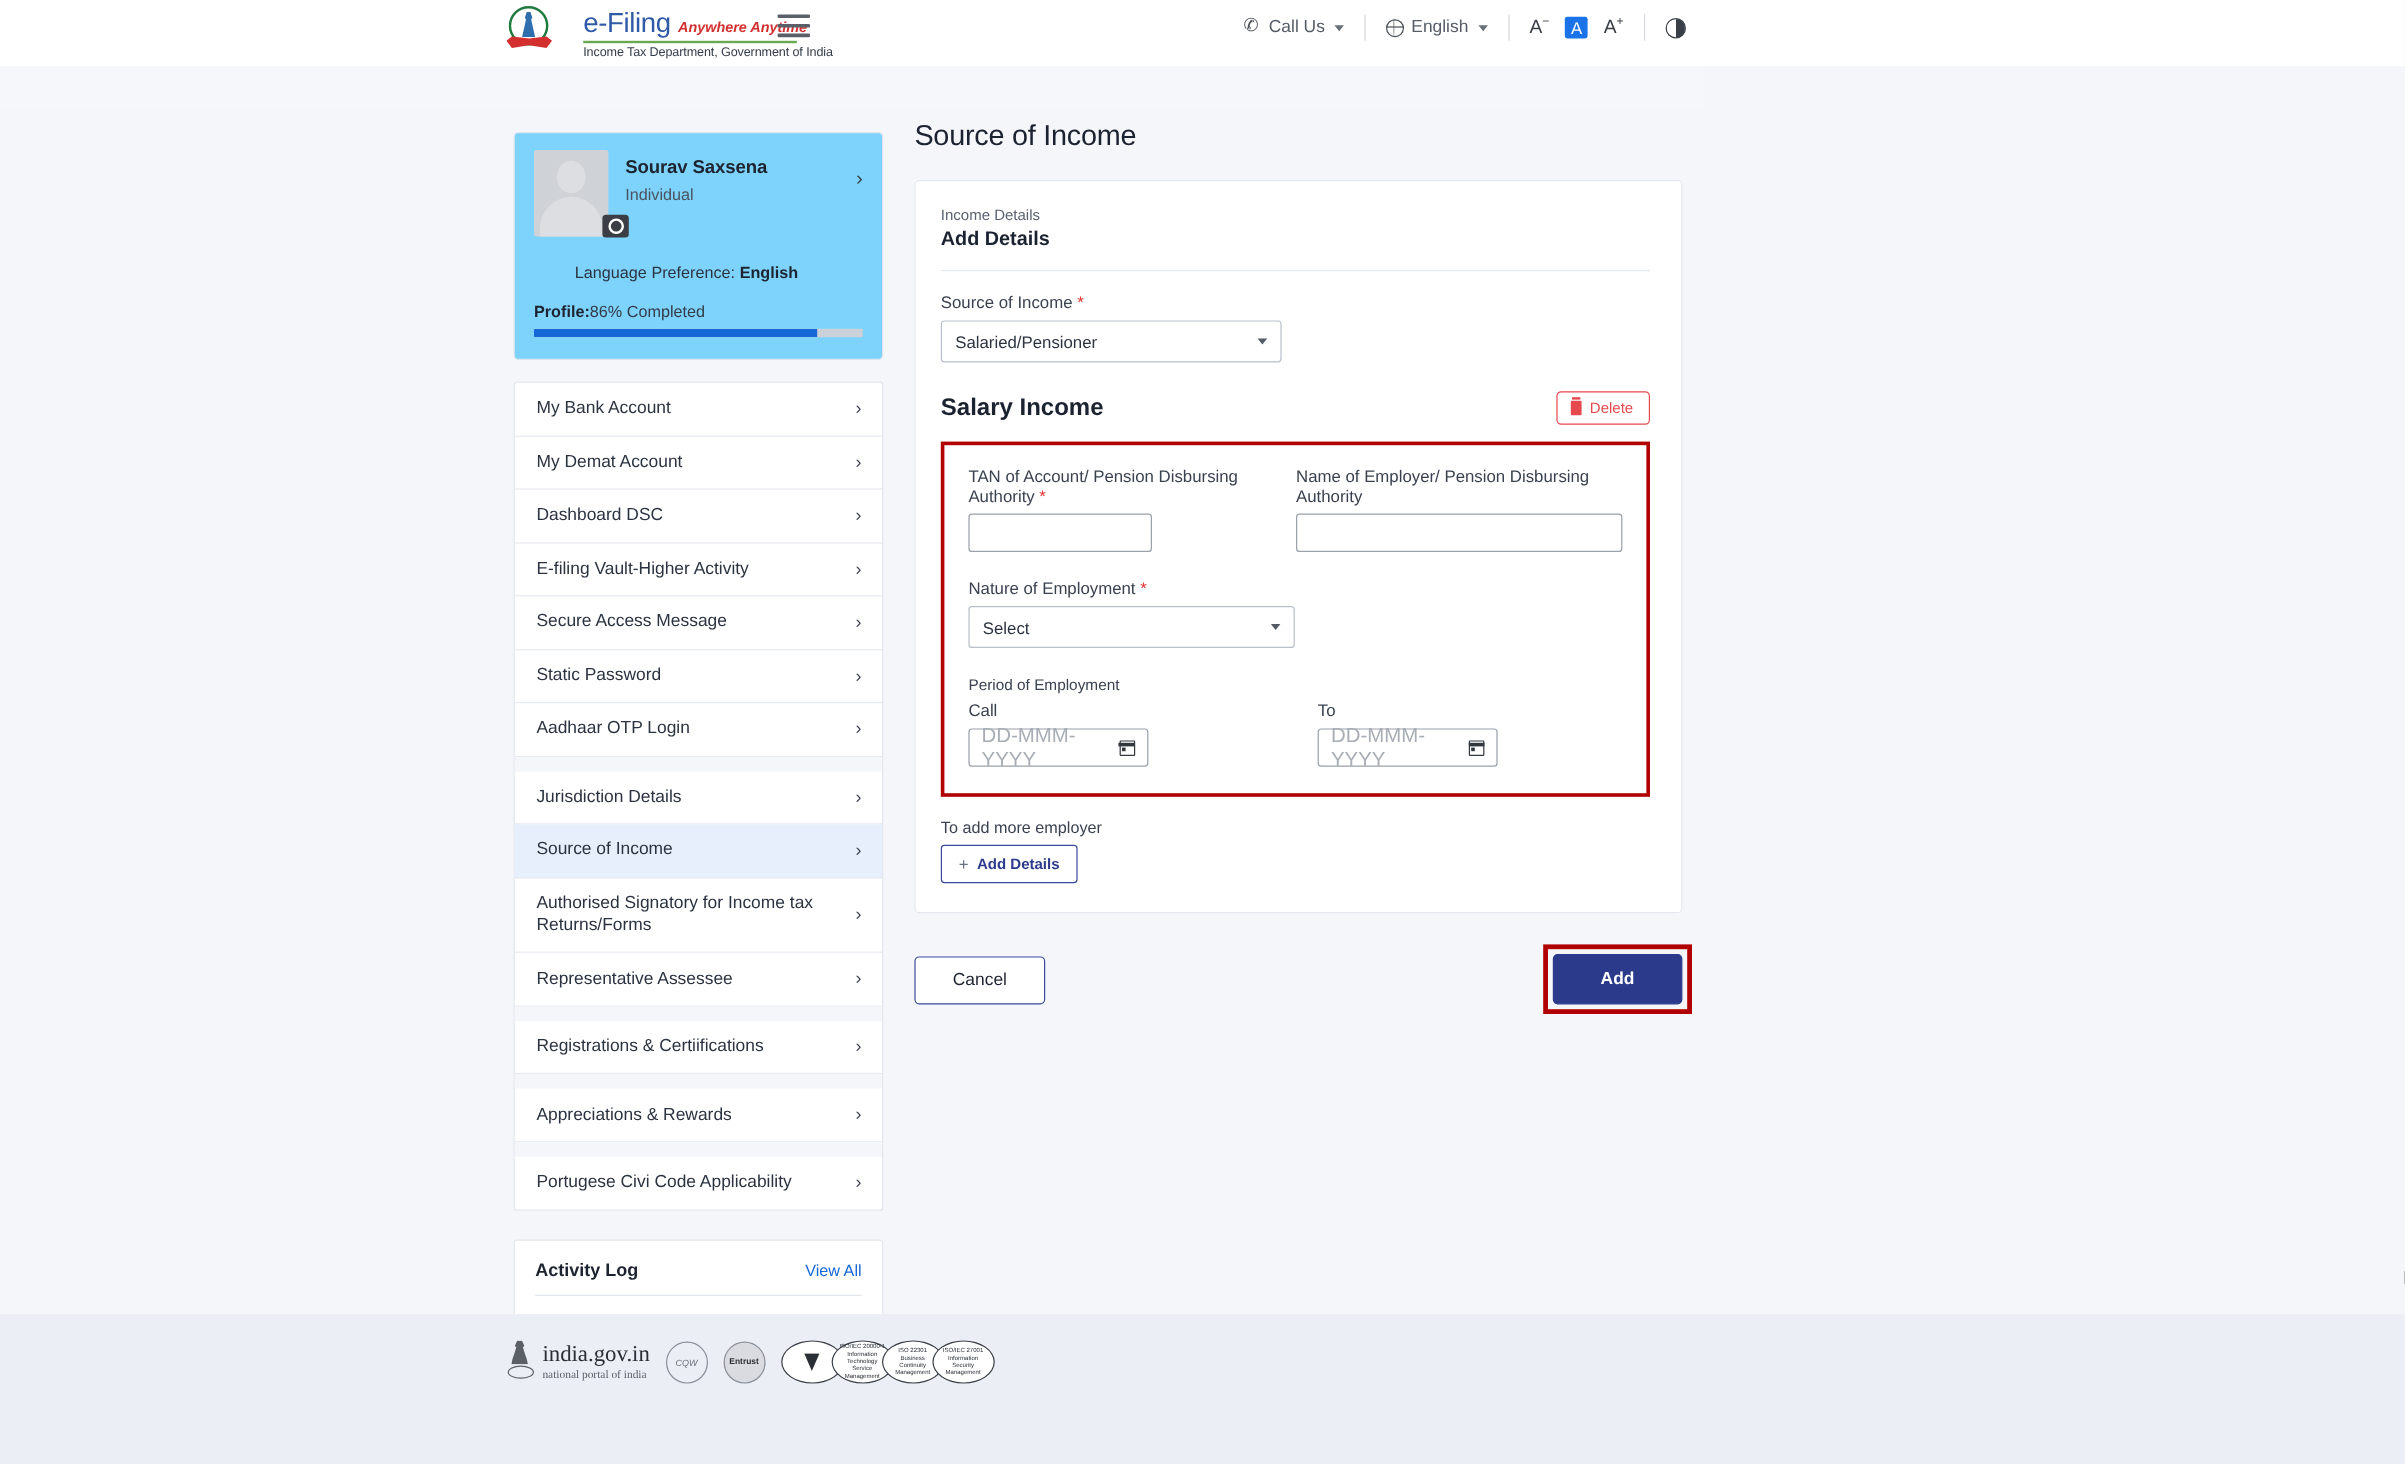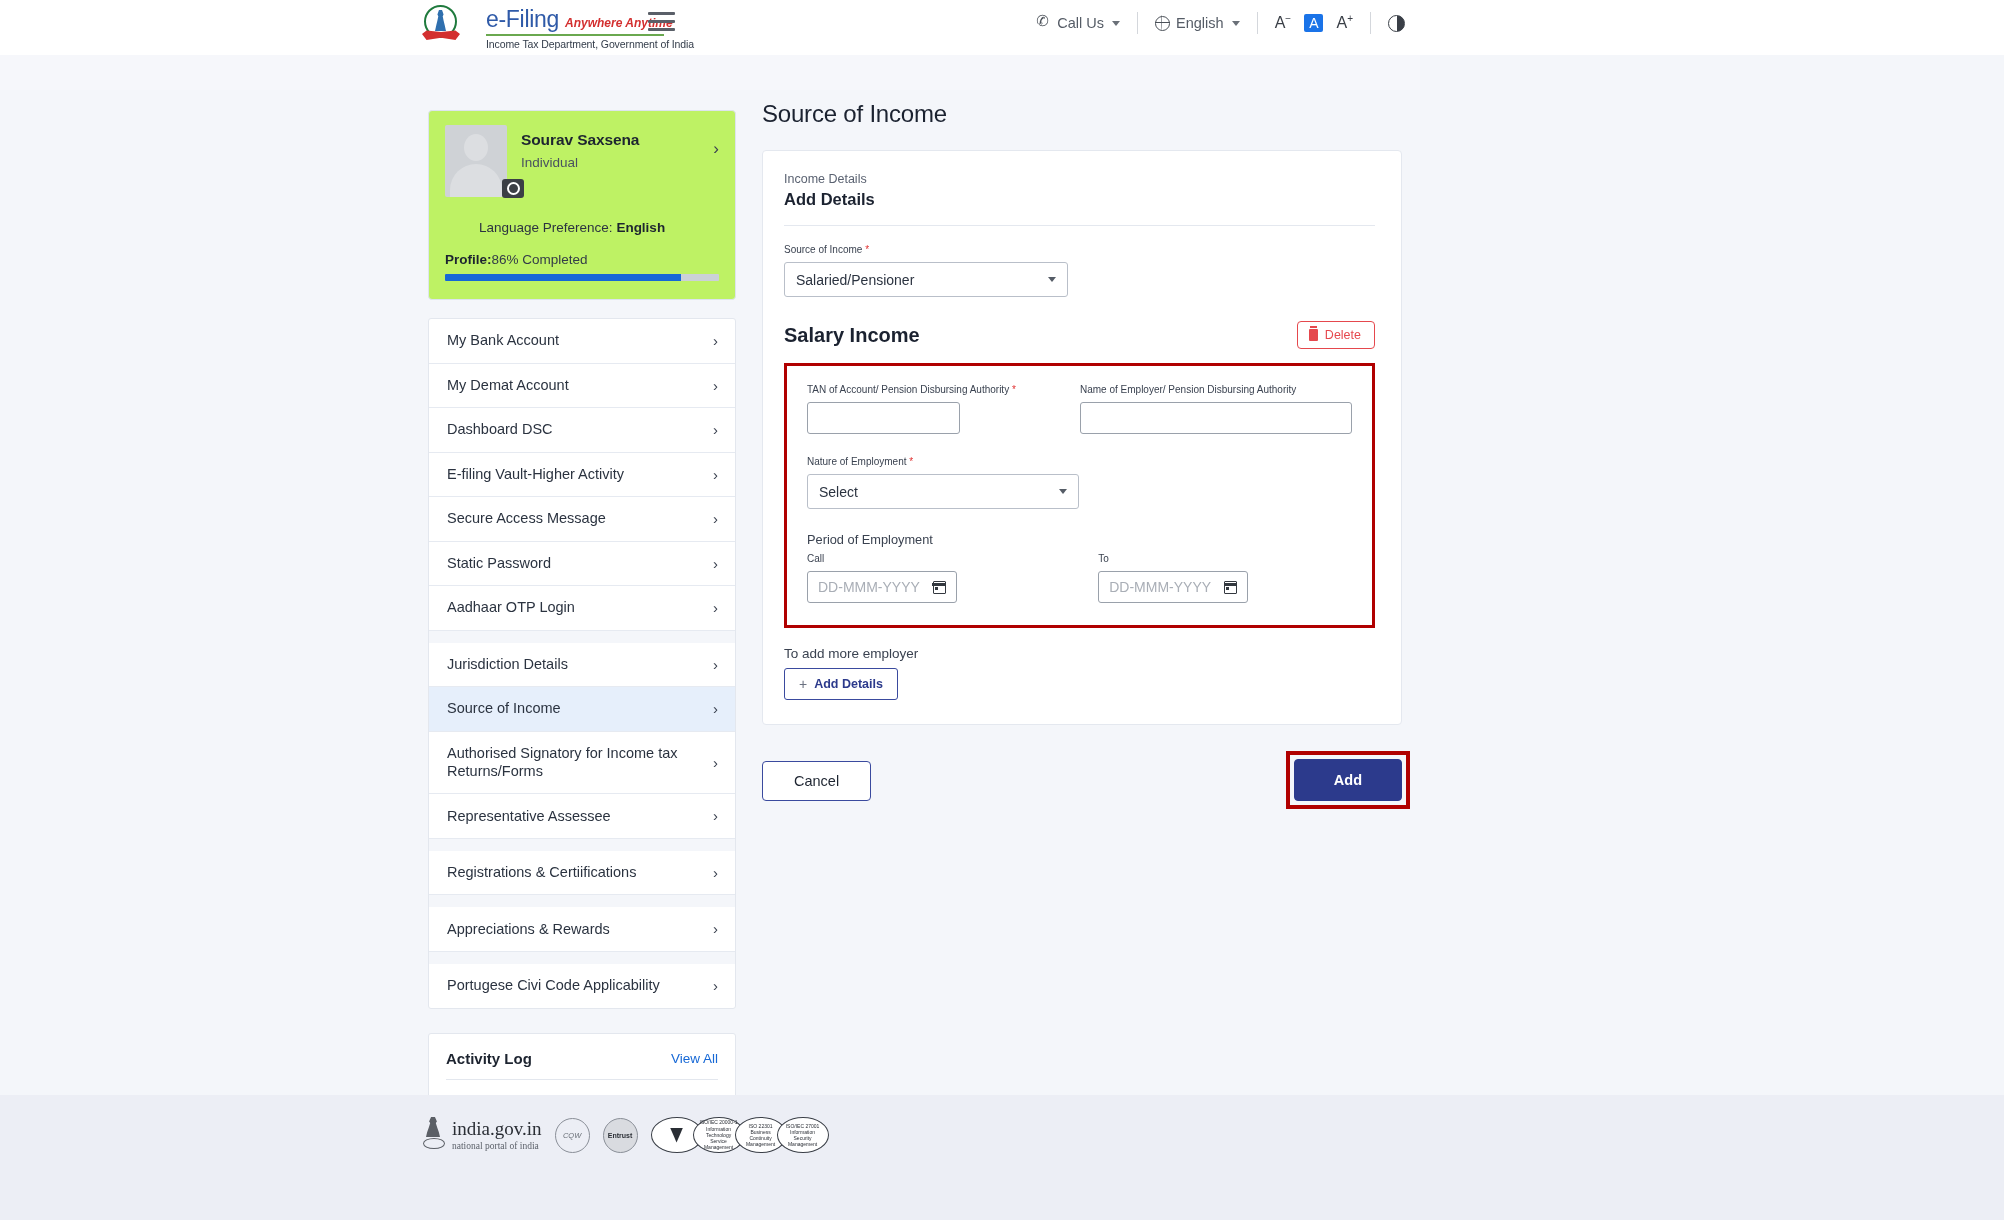--- a/index.html
+++ b/index.html
@@ -75,21 +75,21 @@
   .bc-cur { color:#5a6170; }
 
   
   .content-band { position:absolute; left:0; top:55px; width:2004px; height:1040px; background:#f4f6fa; }
   .band-white { position:absolute; left:0; top:0; width:1420px; height:35px; background:#f6f7fb; }
 
   
   .sidebar { position:absolute; left:428px; top:110px; width:308px; }
 
   .profile-card {
-    background:#bef264; border:1px solid #dde4ee; border-radius:4px;
+    background:#7dd3fc; border:1px solid #dde4ee; border-radius:4px;
     padding:14px 16px 18px 16px; position:relative;
   }
   .pc-top { display:flex; gap:14px; }
   .avatar-wrap { position:relative; width:62px; height:72px; flex:none; }
   .avatar { width:62px; height:72px; background:#cfd2d6; border-radius:2px; overflow:hidden; position:relative; }
   .avatar::before { content:""; position:absolute; left:19px; top:9px; width:24px; height:27px; border-radius:50%; background:#dcdee1; }
   .avatar::after  { content:""; position:absolute; left:5px; top:39px; width:52px; height:40px; border-radius:26px 26px 0 0; background:#dcdee1; }
   .cam-badge {
     position:absolute; left:57px; top:54px; width:22px; height:19px; background:#3b3f45;
     border-radius:3px; display:flex; align-items:center; justify-content:center; z-index:3; cursor:pointer;
@@ -133,21 +133,21 @@
   .page-title { font-size:24px; color:#1b2230; font-weight:400; letter-spacing:-.2px; }
 
   .card {
     margin-top:22px; background:#fff; border:1px solid #e4e8ef; border-radius:4px;
     padding:21px 26px 24px 21px; position:relative;
   }
   .sec-kicker { font-size:12.5px; color:#5a6271; }
   .sec-title { font-size:16.5px; color:#1b2230; font-weight:bold; margin-top:4px; }
   .card-rule { height:1px; background:#e4e8ef; margin:16px 0 18px 0; }
 
-  .field-label { font-size:10px; color:#3a4250; margin-bottom:7px; }
+  .field-label { font-size:14px; color:#3a4250; margin-bottom:7px; }
   .req { color:#e03131; }
 
   .sel {
     width:284px; height:35px; border:1px solid #b9bfc9; border-radius:3px; background:#fff;
     display:flex; align-items:center; justify-content:space-between; padding:0 11px;
     font-size:14px; color:#2b3340; cursor:pointer;
   }
   .sel .dd { width:0;height:0;border-left:4px solid transparent;border-right:4px solid transparent;border-top:5px solid #555c66;}
 
   .row-title { display:flex; align-items:center; justify-content:space-between; margin-top:24px; }
@@ -160,21 +160,21 @@
   .trash::before { content:""; position:absolute; left:1px; top:-3px; width:7px; height:2px; background:#e5484d; }
 
   .redbox {
     margin-top:14px; border:3px solid #b00000; padding:18px 20px 22px 20px; position:relative;
   }
   .grid2 { display:flex; gap:0; }
   .col-a { width:312px; }
   .col-b { width:272px; }
   .inp {
     height:32px; border:1px solid #9aa1ab; border-radius:3px; background:#fff;
-    display:flex; align-items:center; padding:0 10px; font-size:14px; color:#2b3340;
+    display:flex; align-items:center; padding:0 10px; font-size:17px; color:#2b3340;
   }
   .inp.w-tan  { width:153px; }
   .inp.w-name { width:272px; }
   .inp.date   { width:150px; justify-content:space-between; color:#a9aeb6; }
   .cal {
     width:13px; height:13px; border:1.6px solid #33383f; border-radius:1px; position:relative; flex:none;
   }
   .cal::before { content:""; position:absolute; left:-1.6px; top:1.6px; width:13px; height:2.6px; background:#33383f; }
   .cal::after  { content:""; position:absolute; left:1px; top:5.5px; width:3px; height:3px; background:#33383f; }
 

